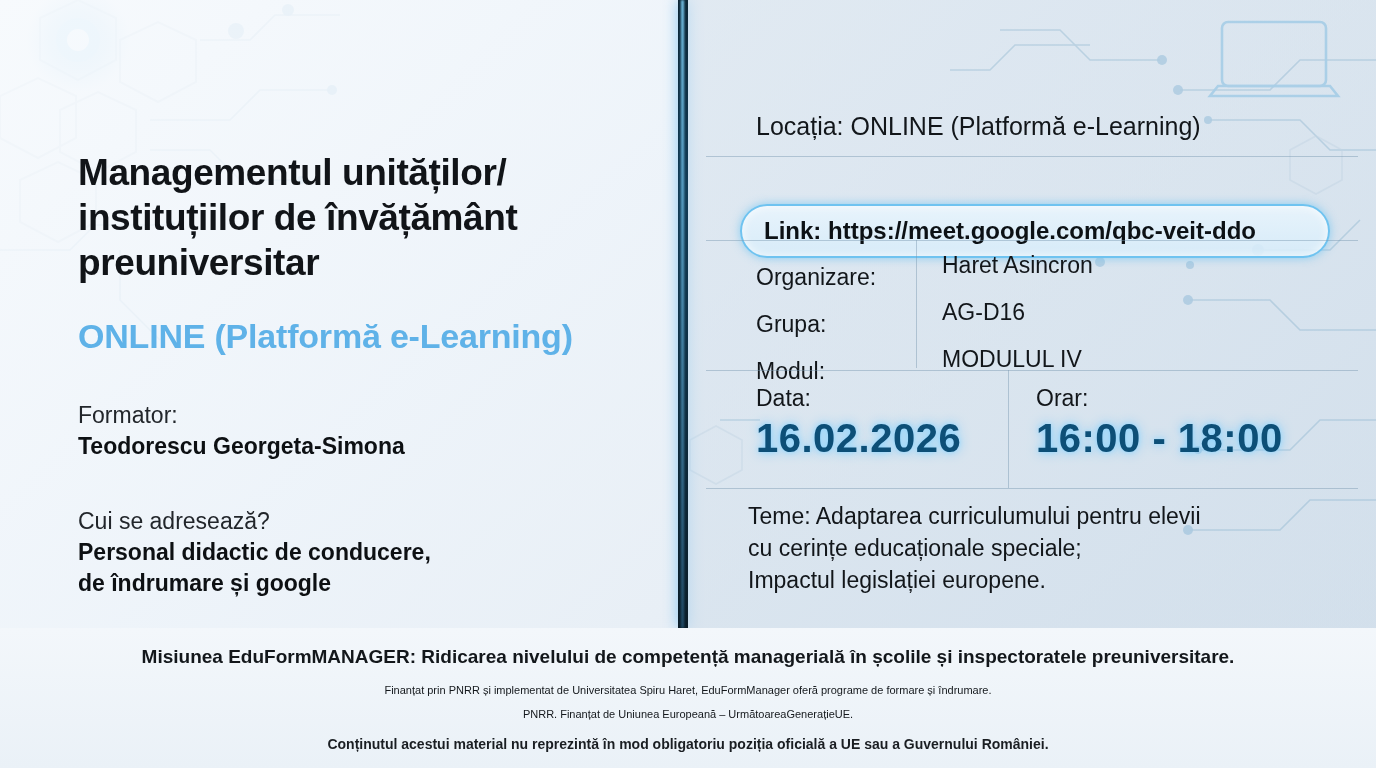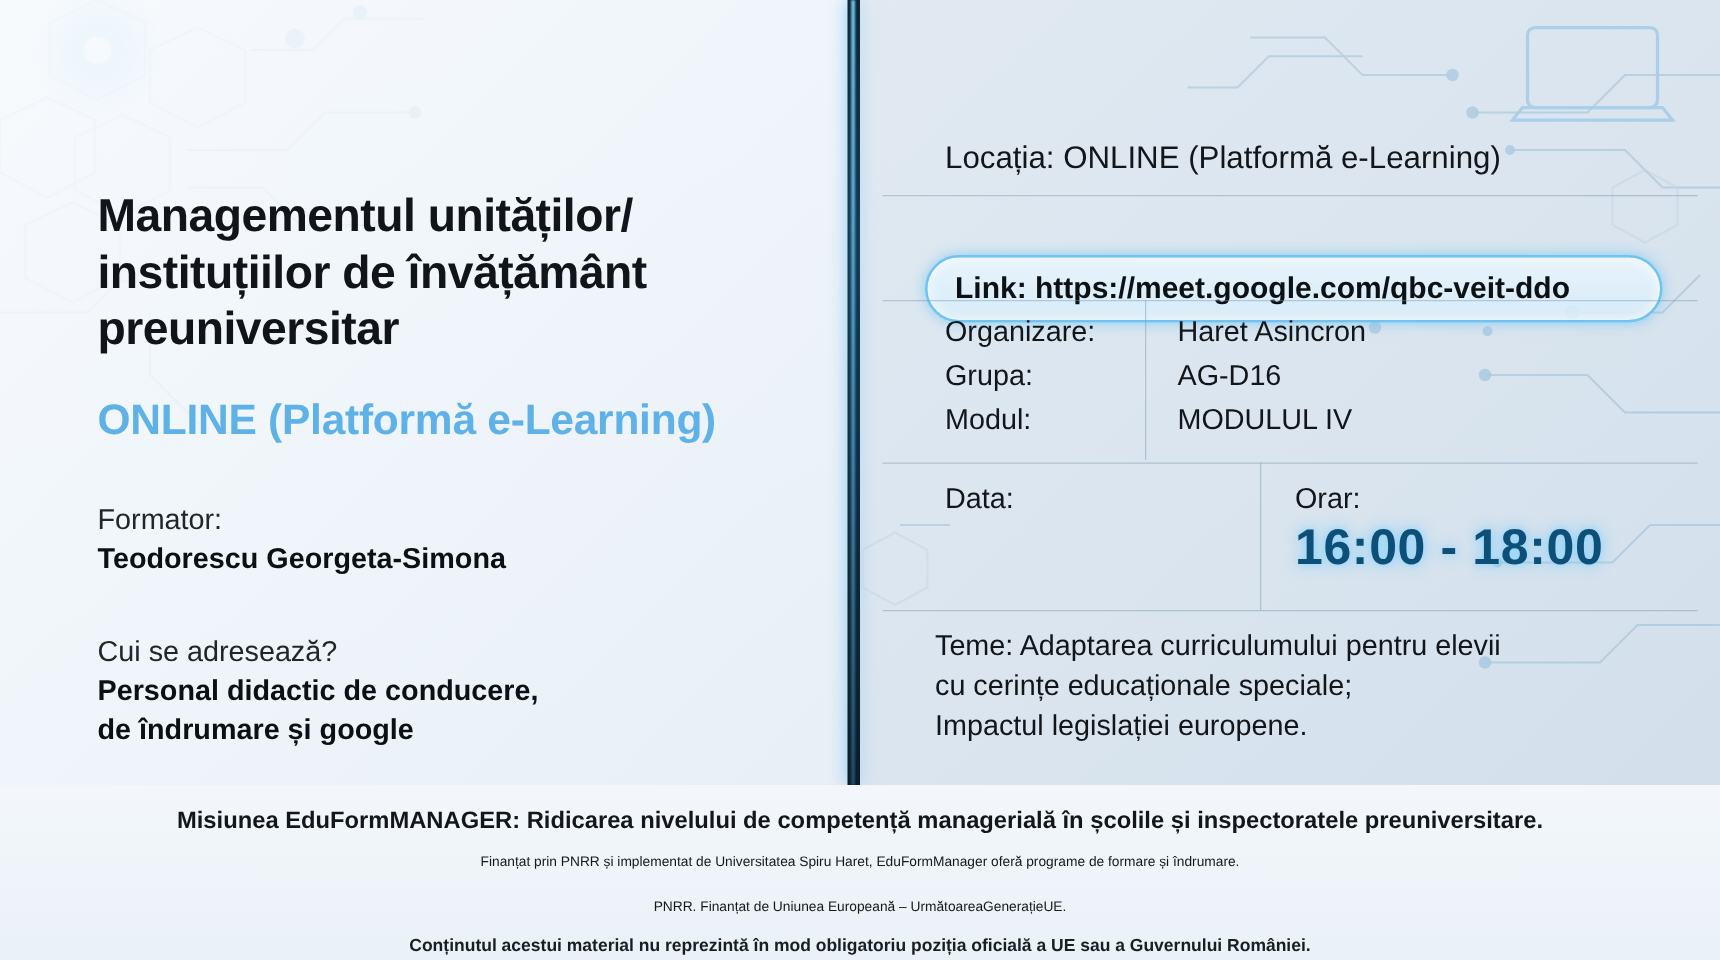--- a/index.html
+++ b/index.html
@@ -130,21 +130,21 @@
     white-space: nowrap;
   }
 
   .meta-table {
     position: absolute;
     left: 68px; top: 248px;
     font-size: 23px;
     color: #12161a;
   }
   .meta-row { display: flex; line-height: 35px; }
-  .meta-k { width: 186px; }
+  .meta-k { width: 186px; margin-top: 12px; }
   .meta-v { }
 
   .datebox {
     position: absolute;
     left: 68px; top: 385px;
   }
   .orarbox {
     position: absolute;
     left: 348px; top: 385px;
   }
@@ -342,35 +342,36 @@
         <div class="meta-k">Modul:</div>
         <div class="meta-v">MODULUL IV</div>
       </div>
     </div>
 
     <div class="sep" style="left:18px; top:370px; width:652px;"></div>
     <div class="vsep" style="left:320px; top:370px; height:118px;"></div>
 
     <div class="datebox">
       <div class="dt-label">Data:</div>
+      <div class="dt-value">16.02.2026</div>
     </div>
 
     <div class="orarbox">
       <div class="dt-label">Orar:</div>
       <div class="dt-value">16:00 - 18:00</div>
     </div>
 
     <div class="sep" style="left:18px; top:488px; width:652px;"></div>
 
     <div class="teme">
       <div>Teme: Adaptarea curriculumului pentru elevii</div>
       <div>cu cerințe educaționale speciale;</div>
       <div>Impactul legislației europene.</div>
     </div>
   </div>
 
   <div class="footer">
     <div class="f1">Misiunea EduFormMANAGER: Ridicarea nivelului de competență managerială în școlile și inspectoratele preuniversitare.</div>
     <div class="f2">Finanțat prin PNRR și implementat de Universitatea Spiru Haret, EduFormManager oferă programe de formare și îndrumare.</div>
-    <div class="f2" style="margin-top:12px;text-align:center;">PNRR. Finanțat de Uniunea Europeană – UrmătoareaGenerațieUE.</div>
+    <div class="f2" style="margin-top:0;text-align:center;">PNRR. Finanțat de Uniunea Europeană – UrmătoareaGenerațieUE.</div>
     <div class="f3">Conținutul acestui material nu reprezintă în mod obligatoriu poziția oficială a UE sau a Guvernului României.</div>
   </div>
 </div>
 
 </body></html>

